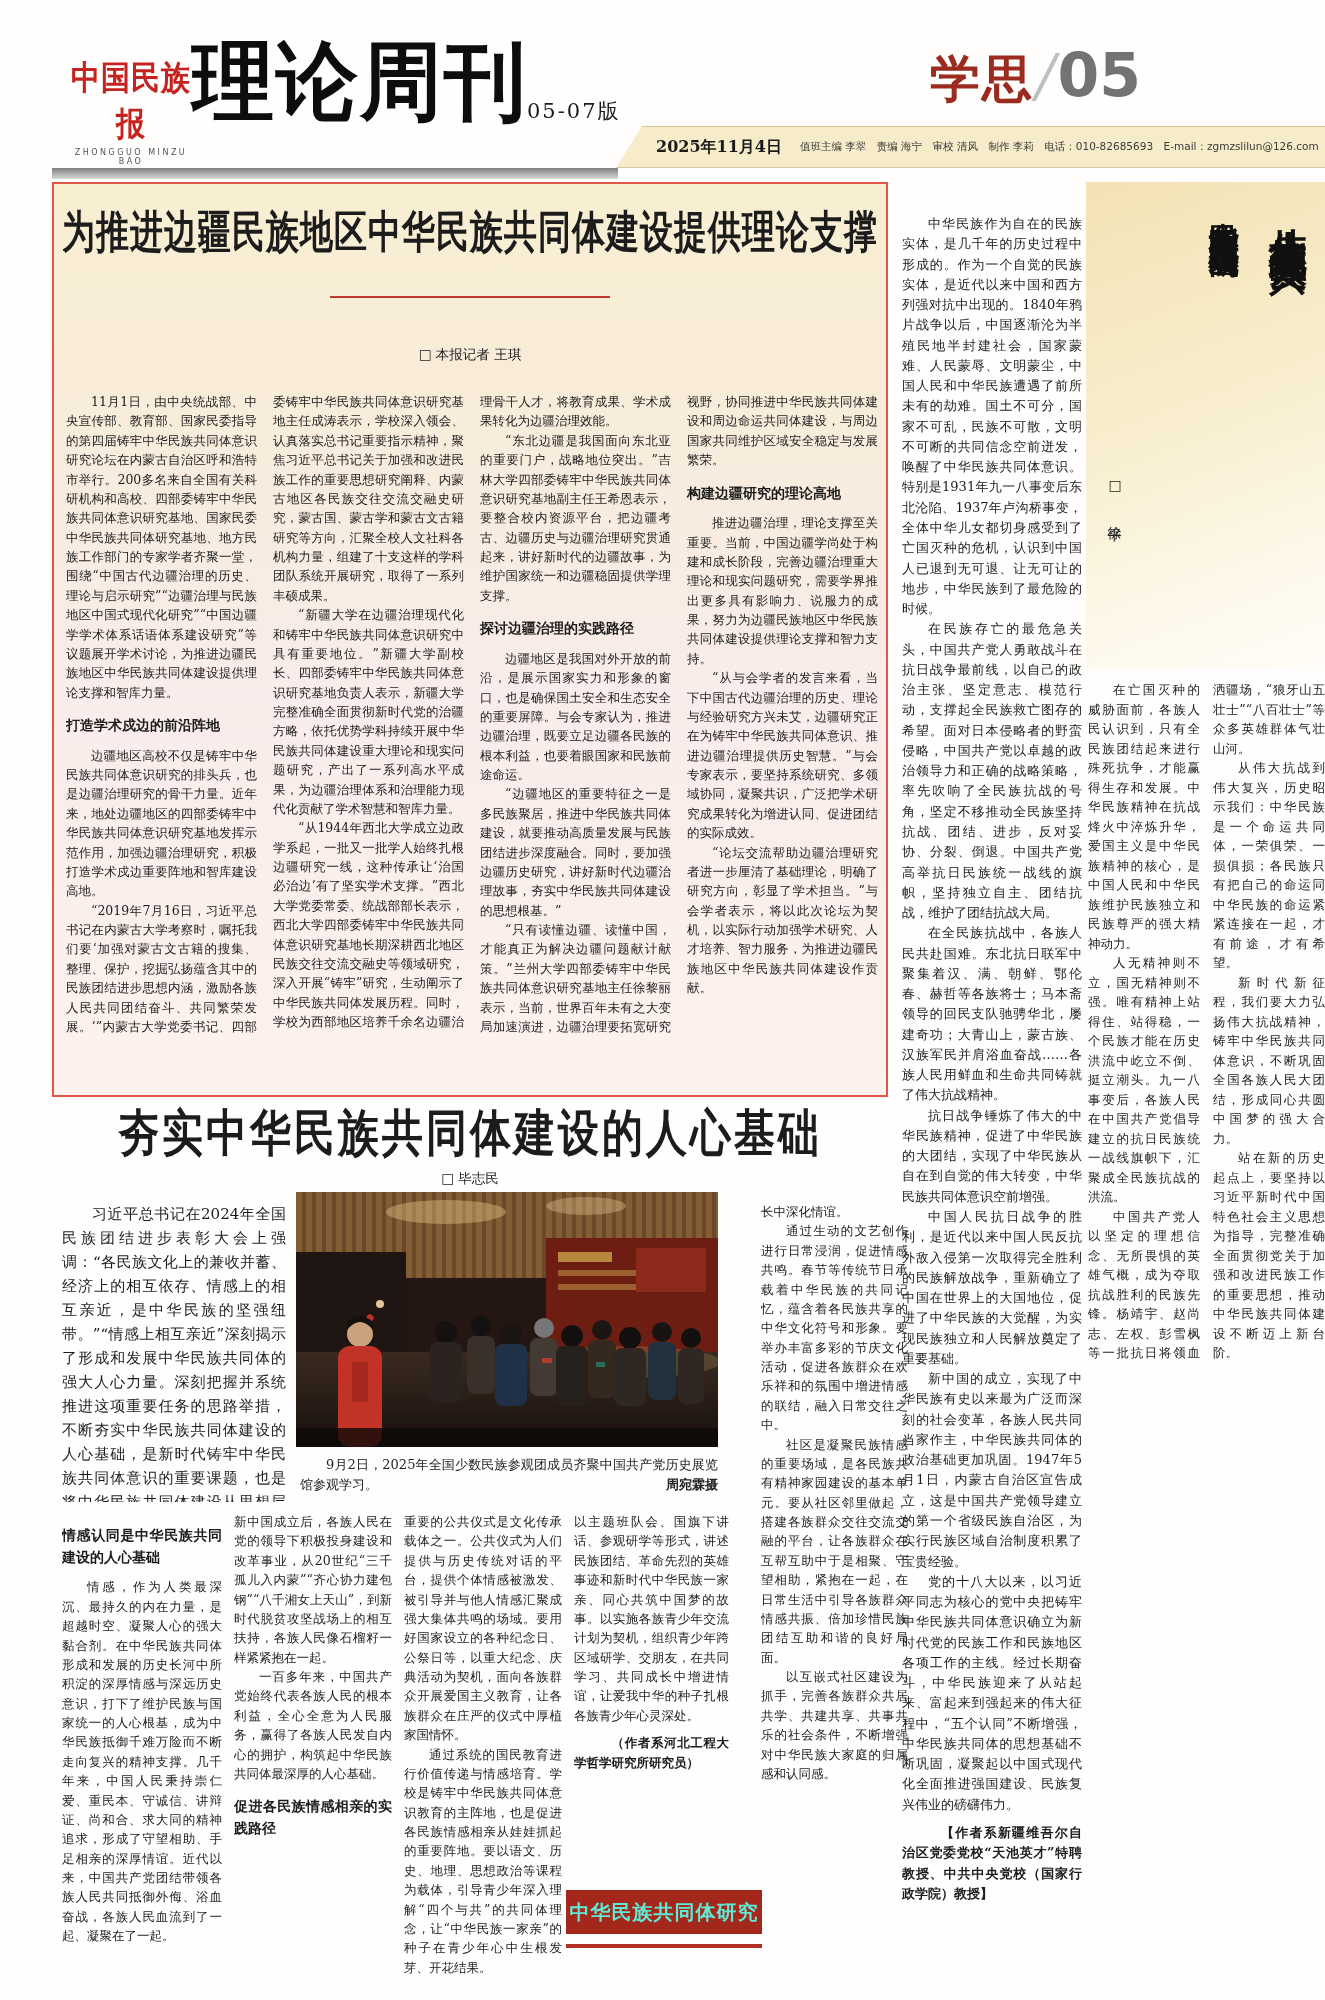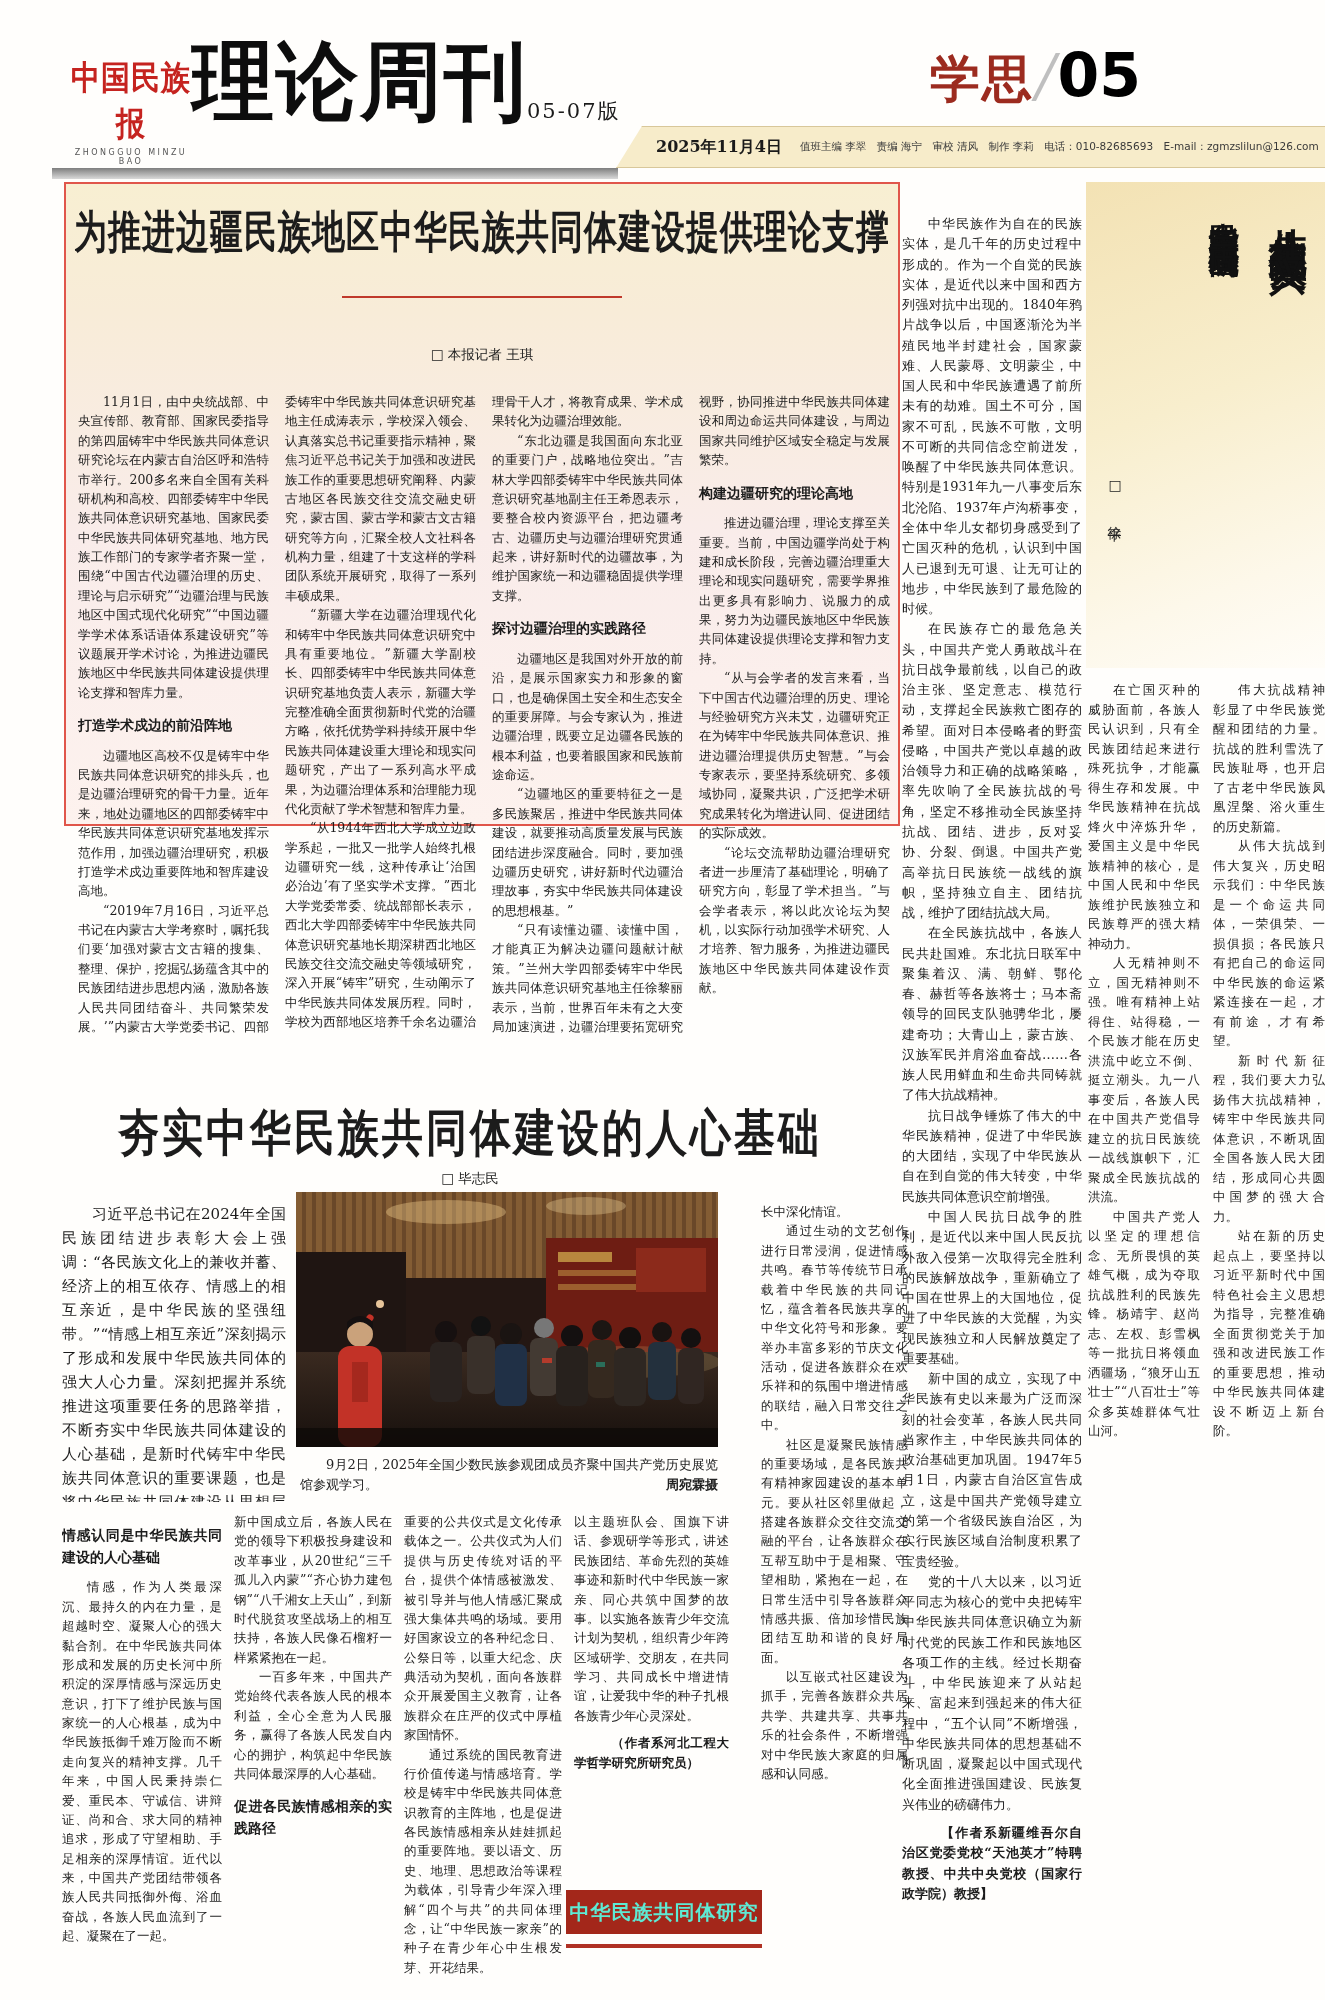--- a/index.html
+++ b/index.html
@@ -8,31 +8,31 @@
   
   #masthead{position:absolute;left:66px;top:62px;width:130px;text-align:center;}
   #masthead .cn{font-size:29px;font-weight:900;color:#c5231f;letter-spacing:1px;transform:scaleY(1.15);}
   #masthead .py{font-size:8px;letter-spacing:2.5px;color:#555;margin-top:6px;font-family:"DejaVu Sans","Liberation Sans",sans-serif;}
   #weekly-title{position:absolute;left:192px;top:28px;font-size:82px;font-weight:900;color:#0d0d0d;
                 letter-spacing:2px;transform:scaleY(1.05);white-space:nowrap;}
   #edition{position:absolute;left:527px;top:97px;font-size:21px;color:#1a1a1a;letter-spacing:2px;}
   #section-mark{position:absolute;left:930px;top:40px;white-space:nowrap;}
   #section-mark .sec{font-size:50px;font-weight:900;color:#9c2b1f;letter-spacing:2px;}
   #section-mark .slash{font-size:58px;color:#bfbfbf;font-style:italic;margin:0 2px;}
-  #section-mark .num{font-size:60px;font-weight:700;color:#000000;font-family:"DejaVu Sans","Liberation Sans",sans-serif;}
+  #section-mark .num{font-size:60px;font-weight:700;color:#737373;font-family:"DejaVu Sans","Liberation Sans",sans-serif;}
   #date-box{position:absolute;left:616px;top:126px;width:709px;height:42px;background:#f7ecca;
             border-top:1px solid #d8c79a;border-bottom:1px solid #d8c79a;
             clip-path:polygon(26px 0,100% 0,100% 100%,0 100%);
             display:flex;align-items:center;padding-left:40px;box-sizing:border-box;}
   #date-box .date{font-size:16px;font-weight:700;color:#1a1a1a;margin-right:18px;white-space:nowrap;}
   #date-box .credits{font-size:10.5px;color:#3a3a3a;white-space:nowrap;font-family:"DejaVu Sans","Liberation Sans",sans-serif;}
   #header-rule{position:absolute;left:52px;top:168px;width:566px;height:11px;
                background:linear-gradient(180deg,#7e7e7e,#d9d9d9);}
   
-  #main-box{position:absolute;left:64px;top:182px;width:836px;height:644px;
+  #main-box{position:absolute;left:52px;top:182px;width:836px;height:915px;
             border:2px solid #e0564b;box-sizing:border-box;
             background:linear-gradient(180deg,#f8efd2 0%,#f8ecd8 20%,#f9ecea 55%,#fdf2ee 100%);}
   #main-headline{position:absolute;left:0;top:26px;width:100%;text-align:center;
                  font-size:33px;font-weight:900;letter-spacing:1px;transform:scaleY(1.35);white-space:nowrap;}
   #main-subtitle{position:absolute;left:0;top:112px;width:100%;display:flex;align-items:center;justify-content:center;}
   #main-subtitle .dash{width:140px;height:2px;background:#c0392b;}
   #main-subtitle .txt{font-size:21px;letter-spacing:1px;margin:0 16px;white-space:nowrap;}
   #main-byline{position:absolute;left:0;top:162px;width:100%;text-align:center;font-size:13.5px;color:#222;}
   #main-body{position:absolute;left:12px;top:208px;width:812px;height:668px;overflow:hidden;
              column-count:4;column-gap:16px;font-size:12.5px;line-height:1.55;}
@@ -137,21 +137,20 @@
       <p class="para">抗日战争锤炼了伟大的中华民族精神，促进了中华民族的大团结，实现了中华民族从自在到自觉的伟大转变，中华民族共同体意识空前增强。</p>
       <p class="para">中国人民抗日战争的胜利，是近代以来中国人民反抗外敌入侵第一次取得完全胜利的民族解放战争，重新确立了中国在世界上的大国地位，促进了中华民族的大觉醒，为实现民族独立和人民解放奠定了重要基础。</p>
       <p class="para">新中国的成立，实现了中华民族有史以来最为广泛而深刻的社会变革，各族人民共同当家作主，中华民族共同体的政治基础更加巩固。1947年5月1日，内蒙古自治区宣告成立，这是中国共产党领导建立的第一个省级民族自治区，为实行民族区域自治制度积累了宝贵经验。</p>
       <p class="para">党的十八大以来，以习近平同志为核心的党中央把铸牢中华民族共同体意识确立为新时代党的民族工作和民族地区各项工作的主线。经过长期奋斗，中华民族迎来了从站起来、富起来到强起来的伟大征程中，“五个认同”不断增强，中华民族共同体的思想基础不断巩固，凝聚起以中国式现代化全面推进强国建设、民族复兴伟业的磅礴伟力。</p>
       <p class="author">【作者系新疆维吾尔自治区党委党校“天池英才”特聘教授、中共中央党校（国家行政学院）教授】</p>
     </div>
   <div id="right-col-below" class="flow">
       <p class="para">在亡国灭种的威胁面前，各族人民认识到，只有全民族团结起来进行殊死抗争，才能赢得生存和发展。中华民族精神在抗战烽火中淬炼升华，爱国主义是中华民族精神的核心，是中国人民和中华民族维护民族独立和民族尊严的强大精神动力。</p>
       <p class="para">人无精神则不立，国无精神则不强。唯有精神上站得住、站得稳，一个民族才能在历史洪流中屹立不倒、挺立潮头。九一八事变后，各族人民在中国共产党倡导建立的抗日民族统一战线旗帜下，汇聚成全民族抗战的洪流。</p>
       <p class="para">中国共产党人以坚定的理想信念、无所畏惧的英雄气概，成为夺取抗战胜利的民族先锋。杨靖宇、赵尚志、左权、彭雪枫等一批抗日将领血洒疆场，“狼牙山五壮士”“八百壮士”等众多英雄群体气壮山河。</p>
-      <p class="para">伟大抗战精神彰显了中华民族觉醒和团结的力量。抗战的胜利雪洗了民族耻辱，也开启了古老中华民族凤凰涅槃、浴火重生的历史新篇。</p>
       <p class="para">从伟大抗战到伟大复兴，历史昭示我们：中华民族是一个命运共同体，一荣俱荣、一损俱损；各民族只有把自己的命运同中华民族的命运紧紧连接在一起，才有前途，才有希望。</p>
       <p class="para">新时代新征程，我们要大力弘扬伟大抗战精神，铸牢中华民族共同体意识，不断巩固全国各族人民大团结，形成同心共圆中国梦的强大合力。</p>
       <p class="para">站在新的历史起点上，要坚持以习近平新时代中国特色社会主义思想为指导，完整准确全面贯彻党关于加强和改进民族工作的重要思想，推动中华民族共同体建设不断迈上新台阶。</p>
     </div>
 
   <div id="bottom-headline">夯实中华民族共同体建设的人心基础</div>
   <div id="bottom-byline">□ 毕志民</div>
 
   <div id="lead-block" class="flow">
       <p class="para">习近平总书记在2024年全国民族团结进步表彰大会上强调：“各民族文化上的兼收并蓄、经济上的相互依存、情感上的相互亲近，是中华民族的坚强纽带。”“情感上相互亲近”深刻揭示了形成和发展中华民族共同体的强大人心力量。深刻把握并系统推进这项重要任务的思路举措，不断夯实中华民族共同体建设的人心基础，是新时代铸牢中华民族共同体意识的重要课题，也是将中华民族共同体建设从思想层面落实到实践层面的重要抓手。</p>

